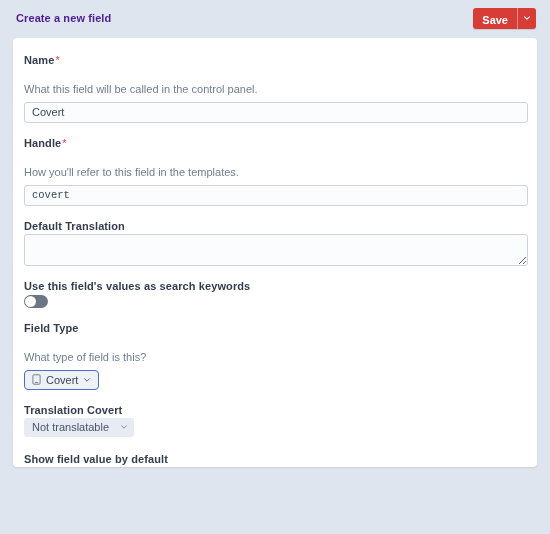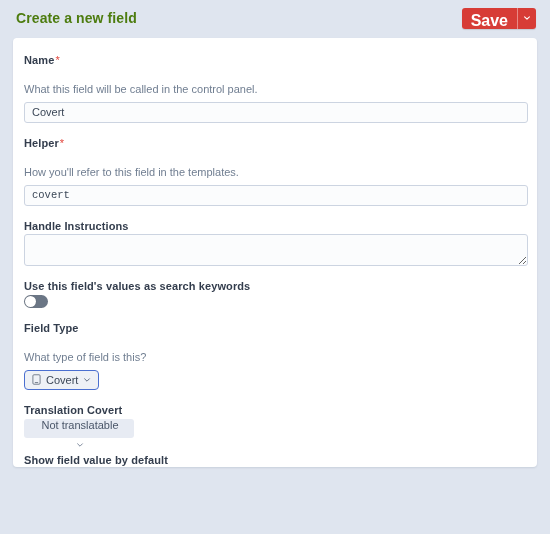--- a/index.html
+++ b/index.html
@@ -19,42 +19,42 @@
 
   
   .page-header {
     height: 36px;
     display: flex;
     align-items: center;
     justify-content: space-between;
     padding: 0 14px 0 16px;
   }
   .page-title {
-    font-size: 14px;
+    font-size: 11px;
     font-weight: bold;
-    color: #4d7c0f;
+    color: #4c1d95;
     letter-spacing: 0.1px;
   }
   .header-actions {
     display: flex;
     align-items: center;
   }
   .save-group {
     display: flex;
     align-items: stretch;
     border-radius: 3px;
     overflow: hidden;
     box-shadow: 0 1px 1px rgba(0,0,0,0.12);
   }
   .save-btn {
     background: #d73c36;
     color: #ffffff;
     border: none;
     font-family: "Liberation Sans", sans-serif;
-    font-size: 16px;
+    font-size: 11px;
     font-weight: bold;
     padding: 2px 9px;
     height: 21px;
     line-height: 21px;
     cursor: pointer;
   }
   .save-divider {
     width: 1px;
     background: #e98a86;
   }
@@ -193,21 +193,20 @@
     background: #e7ebf3;
     border: none;
     border-radius: 3px;
     height: 19px;
     padding: 0 6px 0 8px;
     font-family: "Liberation Sans", sans-serif;
     font-size: 11px;
     color: #4a5669;
     cursor: pointer;
     gap: 10px;
-    flex-direction: column;
   }
   .select.w-translation { width: 110px; }
   .select .sel-caret { display: flex; align-items: center; }
 </style>
 </head>
 <body>
 
 <div class="page-header">
   <div class="page-title">Create a new field</div>
   <div class="header-actions">
@@ -228,27 +227,27 @@
 <div class="card">
   <div class="card-inner">
 
     <div class="field">
       <div class="field-label"><span>Name</span><span class="req">*</span></div>
       <div class="field-instructions">What this field will be called in the control panel.</div>
       <input class="text-input" type="text" value="Covert" style="">
     </div>
 
     <div class="field">
-      <div class="field-label"><span>Helper</span><span class="req">*</span></div>
+      <div class="field-label"><span>Handle</span><span class="req">*</span></div>
       <div class="field-instructions">How you'll refer to this field in the templates.</div>
       <input class="text-input mono" type="text" value="covert" style="">
     </div>
 
     <div class="field">
-      <div class="field-label">Handle Instructions</div>
+      <div class="field-label">Default Translation</div>
       <textarea class="text-area" style=""></textarea>
     </div>
 
     <div class="field">
       <div class="field-label">Use this field's values as search keywords</div>
       <div class="toggle">
         <div class="knob"></div>
       </div>
     </div>
 

